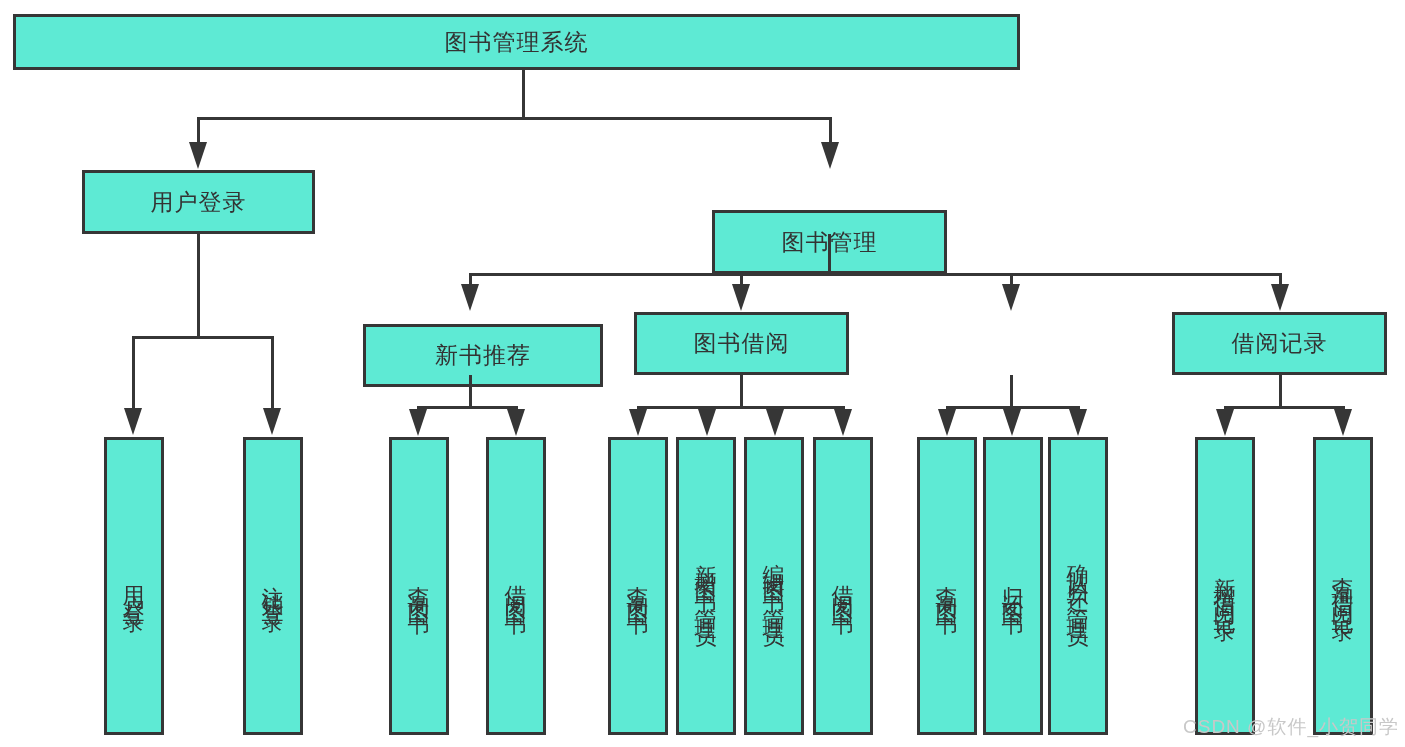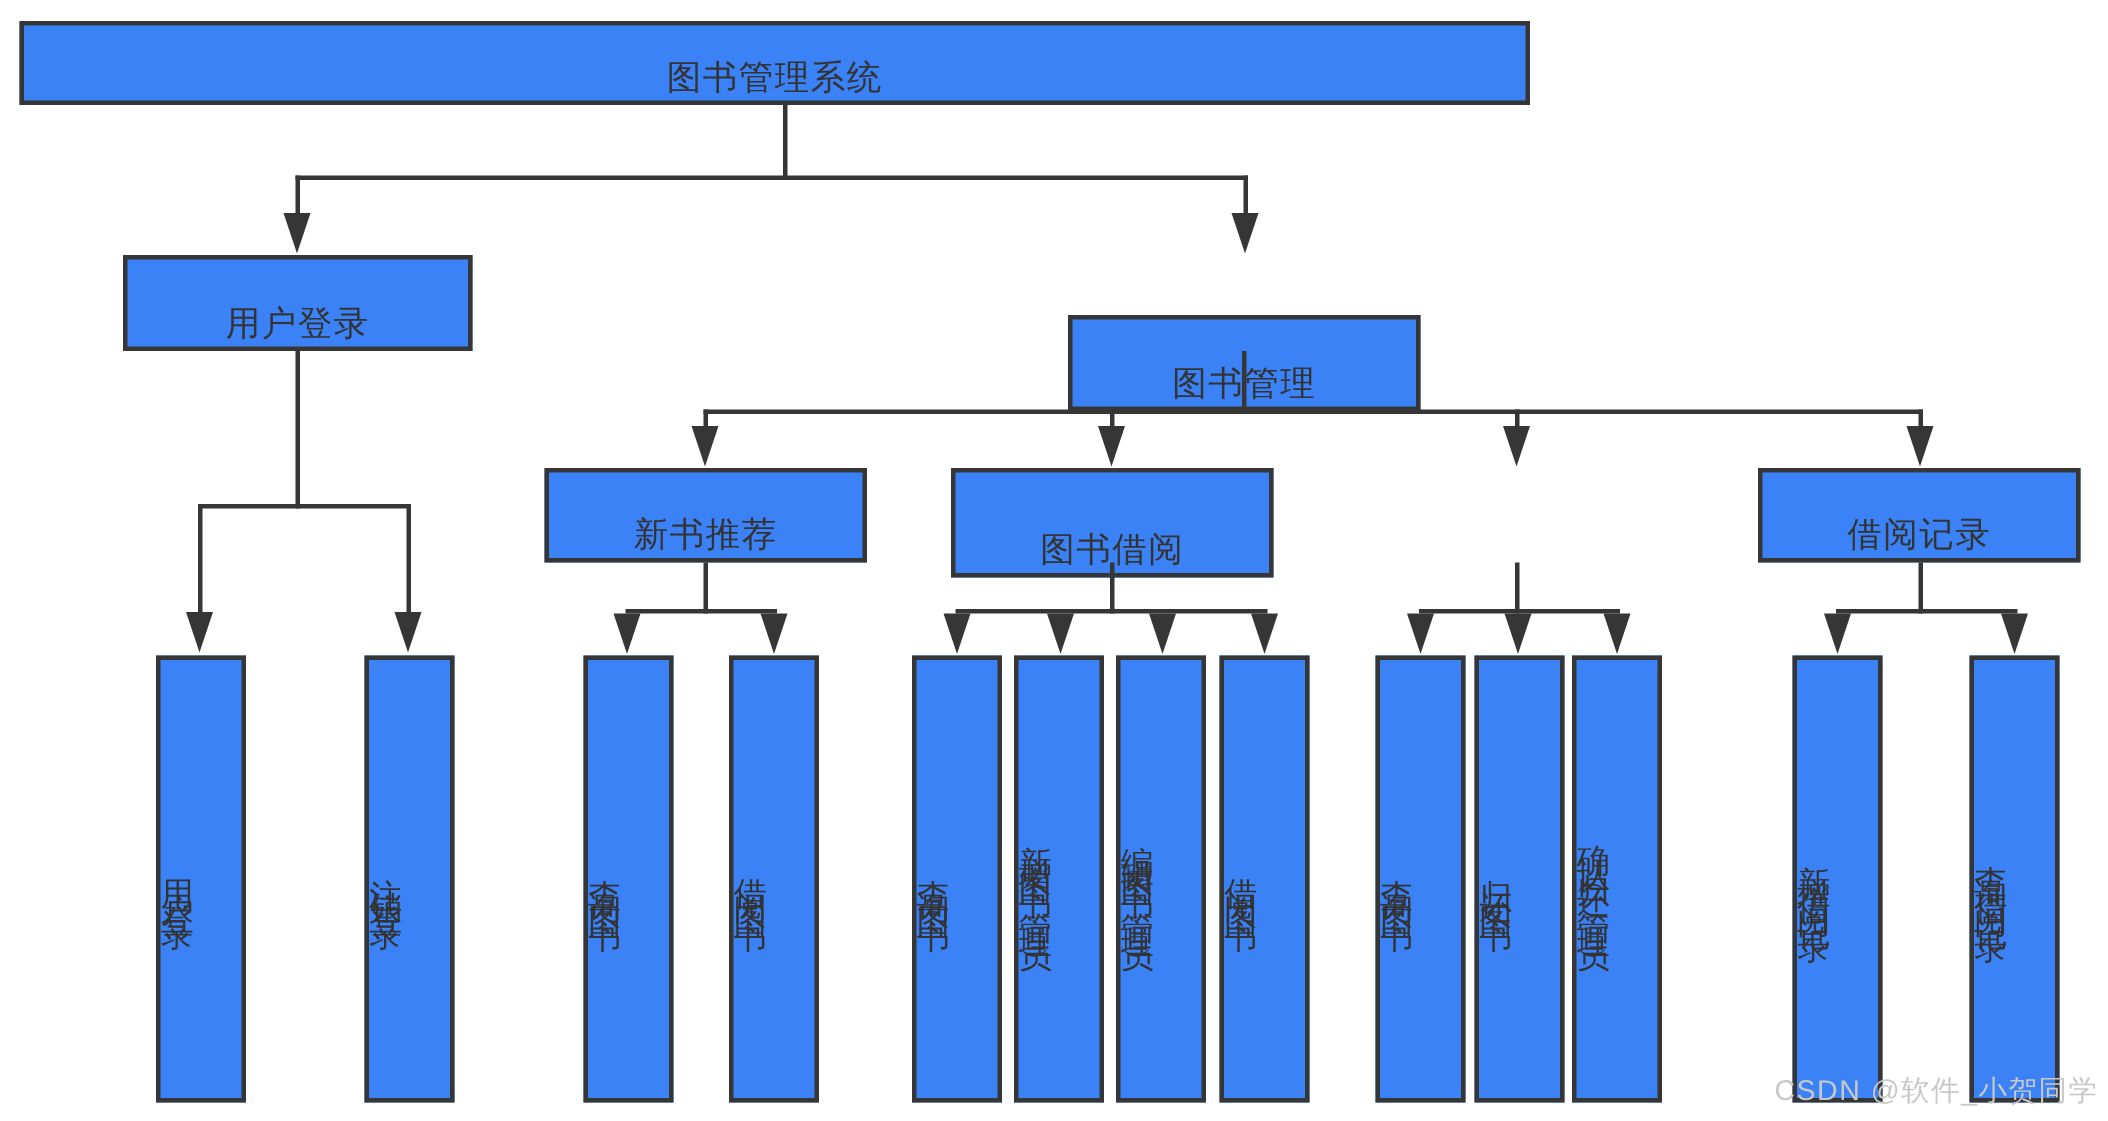--- a/index.html
+++ b/index.html
@@ -13,22 +13,22 @@
     position:relative;
     width:1405px;height:747px;
     background:var(--bg);
     font-family:"Liberation Sans","DejaVu Sans",sans-serif;
     overflow:hidden;
   }
   .node{
     position:absolute;
     box-sizing:border-box;
     border:3px solid var(--line);
-    background:#3b82f6;
-    display:flex;align-items:flex-end;justify-content:center;
+    background:#5eead4;
+    display:flex;align-items:center;justify-content:center;
     color:var(--text);
     font-size:23px;
     letter-spacing:1px;
     text-align:center;
   }
   .leaf{
     font-size:22px;
     writing-mode:vertical-rl;
     text-orientation:mixed;
   }
@@ -66,25 +66,25 @@
   </div>
 
   <div class="node" style="left:82px;top:170px;width:233px;height:64px;">
     <span>用户登录</span>
   </div>
 
   <div class="node" style="left:712px;top:170px;width:235px;height:64px;margin-top:40px;">
     <span>图书管理</span>
   </div>
 
-  <div class="node" style="left:363px;top:312px;width:215px;height:63px;">
+  <div class="node" style="left:363px;top:324px;width:240px;height:63px;">
     <span>新书推荐</span>
   </div>
 
-  <div class="node" style="left:634px;top:312px;width:215px;height:73px;">
+  <div class="node" style="left:634px;top:312px;width:215px;height:63px;">
     <span>图书借阅</span>
   </div>
 
 
   <div class="node" style="left:1172px;top:312px;width:215px;height:63px;">
     <span>借阅记录</span>
   </div>
 
   <div class="node leaf" style="left:104px;top:437px;width:60px;height:298px;">
     <span class="vtext">用户登录</span>

